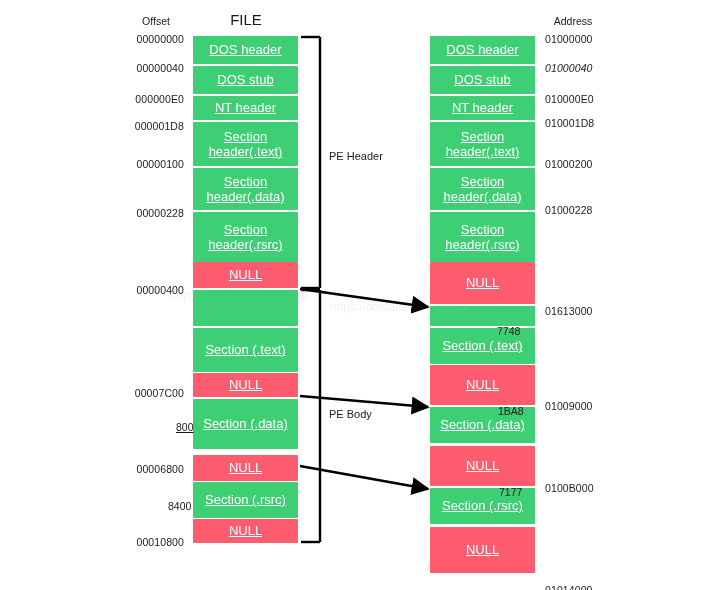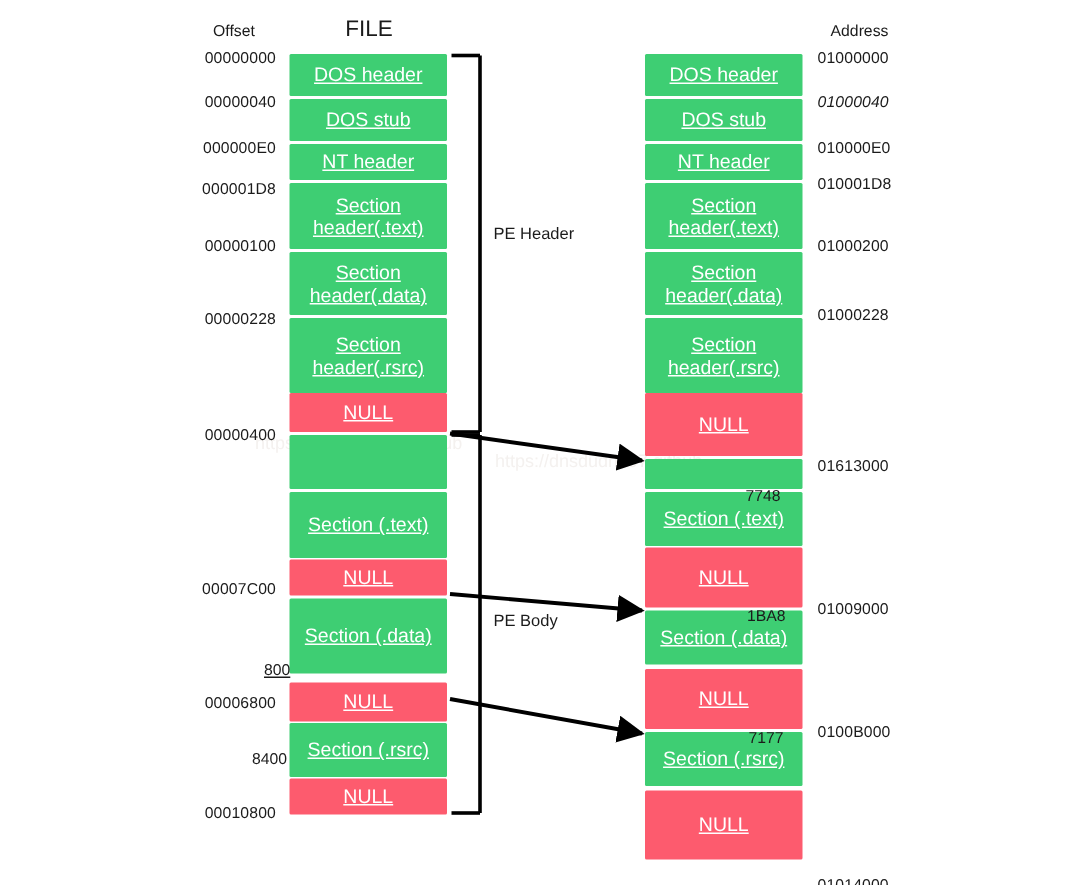--- a/index.html
+++ b/index.html
@@ -154,21 +154,21 @@
     <span class="lbl">Section (.text)</span>
   </div>
 
   <div class="block red" style="left:193px; top:373px; width:105px; height:24px;">
     <span class="lbl">NULL</span>
   </div>
 
   <div class="block green" style="left:193px; top:399px; width:105px; height:50px;">
     <span class="lbl">Section (.data)</span>
   </div>
-  <div class="annot" style="left:176px; top:441px;text-decoration:underline;">800</div>
+  <div class="annot" style="left:176px; top:421px;text-decoration:underline;">800</div>
 
   <div class="block red" style="left:193px; top:455px; width:105px; height:26px;">
     <span class="lbl">NULL</span>
   </div>
 
   <div class="block green" style="left:193px; top:482px; width:105px; height:36px;">
     <span class="lbl">Section (.rsrc)</span>
   </div>
   <div class="annot" style="left:168px; top:500px;">8400</div>
 

